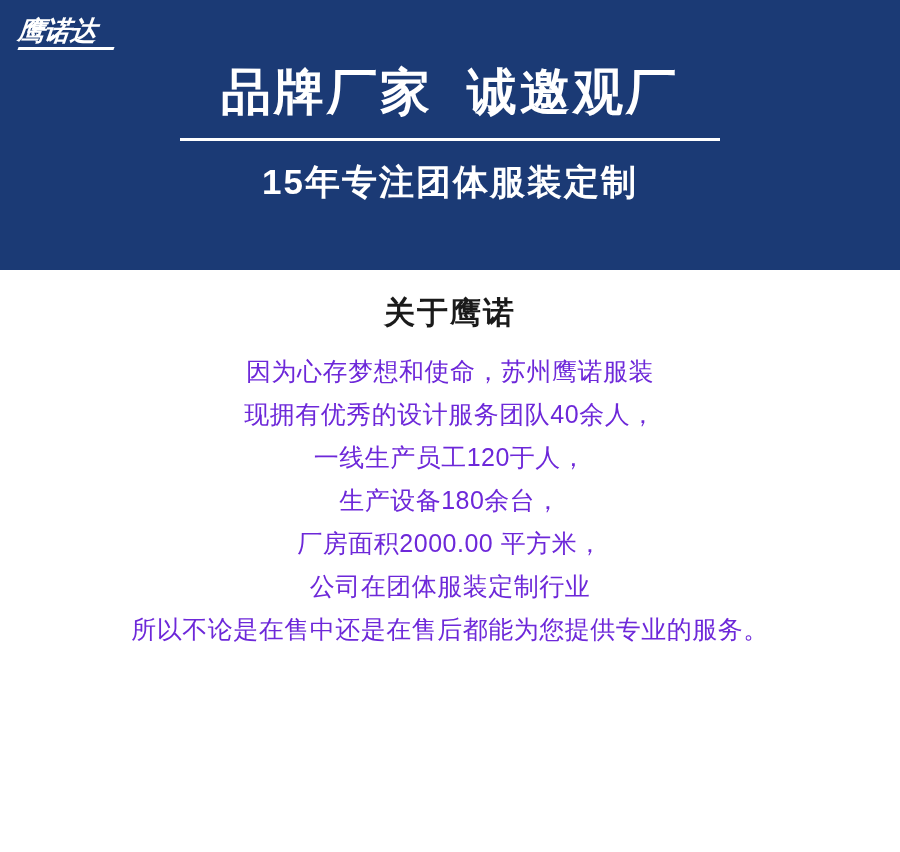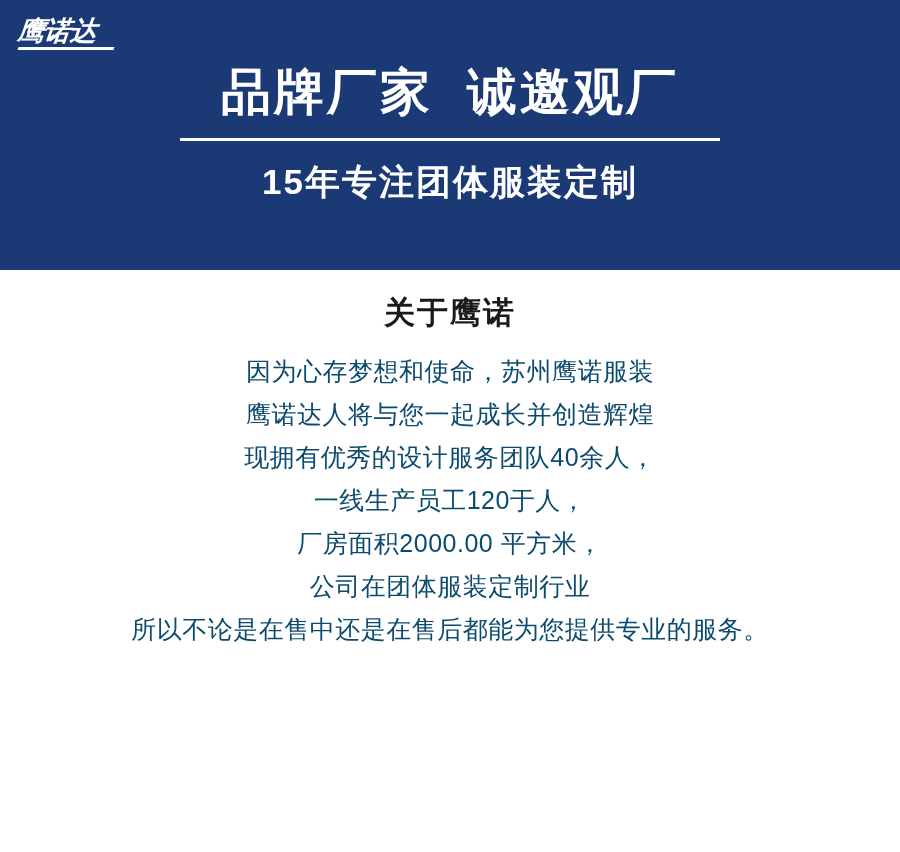--- a/index.html
+++ b/index.html
@@ -98,21 +98,21 @@
   }
   .section-title {
     font-size: 31px;
     font-weight: bold;
     color: #1a1a1a;
     letter-spacing: 2px;
     margin-bottom: 16px;
   }
   .paragraph-line {
     font-size: 25px;
-    color: #0c4a6e;
+    color: #6d28d9;
     line-height: 43px;
     letter-spacing: 0.5px;
     white-space: pre;
   }
 </style>
 </head>
 <body>
 
 <div class="page">
 
@@ -128,21 +128,21 @@
       <div class="banner-rule"></div>
       <div class="banner-subtitle">15年专注团体服装定制</div>
     </div>
 
   </div>
 
   <div class="content">
     <div class="section-title">关于鹰诺</div>
 
     <div class="paragraph-line">因为心存梦想和使命，苏州鹰诺服装</div>
-    <div class="paragraph-line">鹰诺达人将与您一起成长并创造辉煌</div>
     <div class="paragraph-line">现拥有优秀的设计服务团队40余人，</div>
     <div class="paragraph-line">一线生产员工120于人，</div>
+    <div class="paragraph-line">生产设备180余台，</div>
     <div class="paragraph-line">厂房面积2000.00 平方米，</div>
     <div class="paragraph-line">公司在团体服装定制行业</div>
     <div class="paragraph-line">所以不论是在售中还是在售后都能为您提供专业的服务。</div>
   </div>
 
 </div>
 
 </body></html>

